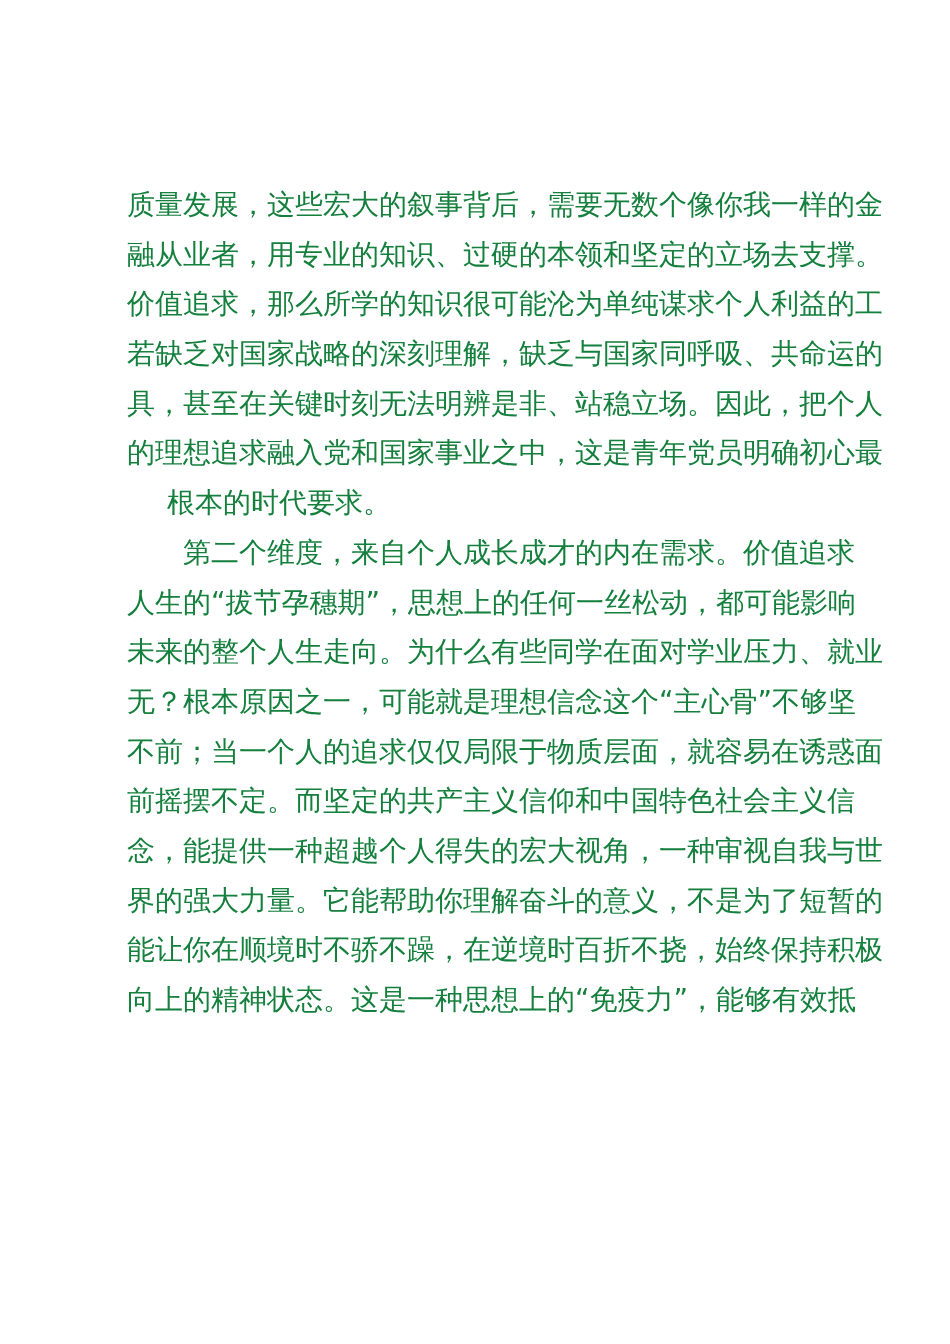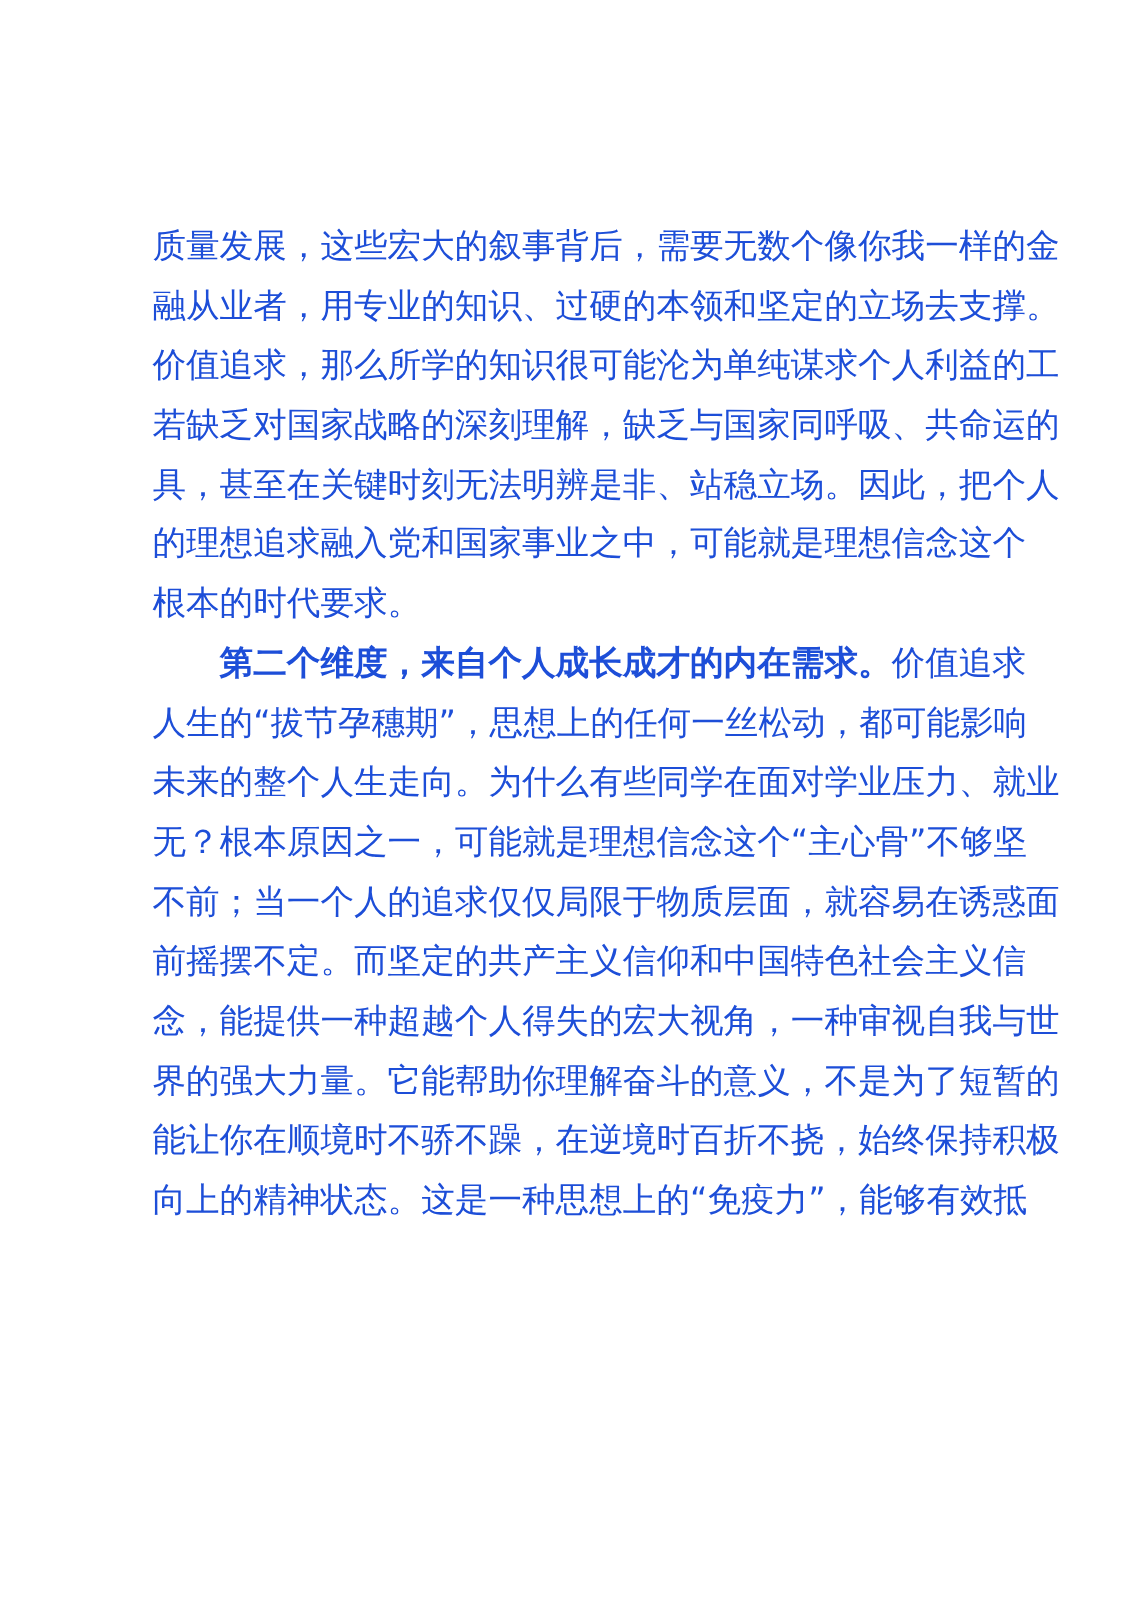--- a/index.html
+++ b/index.html
@@ -17,47 +17,48 @@
     position: absolute;
     left: 127px;
     top: 180px;
     width: 704px;
   }
   .line {
     height: 49.7px;
     line-height: 49.7px;
     font-size: 28px;
     font-family: "DejaVu Sans", "Liberation Sans", sans-serif;
-    color: #1d4ed8;
+    color: #15803d;
     white-space: nowrap;
     text-align: justify;
     text-align-last: justify;
     letter-spacing: 0;
   }
   .line.last {
     text-align-last: left;
+    margin-left: 40px;
   }
   .line.indent {
     padding-left: 56px;
   }
   .bold {
-    font-weight: bold;
+    font-weight: normal;
   }
 </style>
 </head>
 <body>
 
 <div class="page">
   <div>
     <div class="line">质量发展，这些宏大的叙事背后，需要无数个像你我一样的金</div>
     <div class="line">融从业者，用专业的知识、过硬的本领和坚定的立场去支撑。</div>
     <div class="line">价值追求，那么所学的知识很可能沦为单纯谋求个人利益的工</div>
     <div class="line">若缺乏对国家战略的深刻理解，缺乏与国家同呼吸、共命运的</div>
     <div class="line">具，甚至在关键时刻无法明辨是非、站稳立场。因此，把个人</div>
-    <div class="line">的理想追求融入党和国家事业之中，可能就是理想信念这个</div>
+    <div class="line">的理想追求融入党和国家事业之中，这是青年党员明确初心最</div>
     <div class="line last">根本的时代要求。</div>
   </div>
   <div>
     <div class="line indent"><span class="bold">第二个维度，来自个人成长成才的内在需求。</span><span>价值追求</span></div>
     <div class="line">人生的“拔节孕穗期”，思想上的任何一丝松动，都可能影响</div>
     <div class="line">未来的整个人生走向。为什么有些同学在面对学业压力、就业</div>
     <div class="line">无？根本原因之一，可能就是理想信念这个“主心骨”不够坚</div>
     <div class="line">不前；当一个人的追求仅仅局限于物质层面，就容易在诱惑面</div>
     <div class="line">前摇摆不定。而坚定的共产主义信仰和中国特色社会主义信</div>
     <div class="line">念，能提供一种超越个人得失的宏大视角，一种审视自我与世</div>

